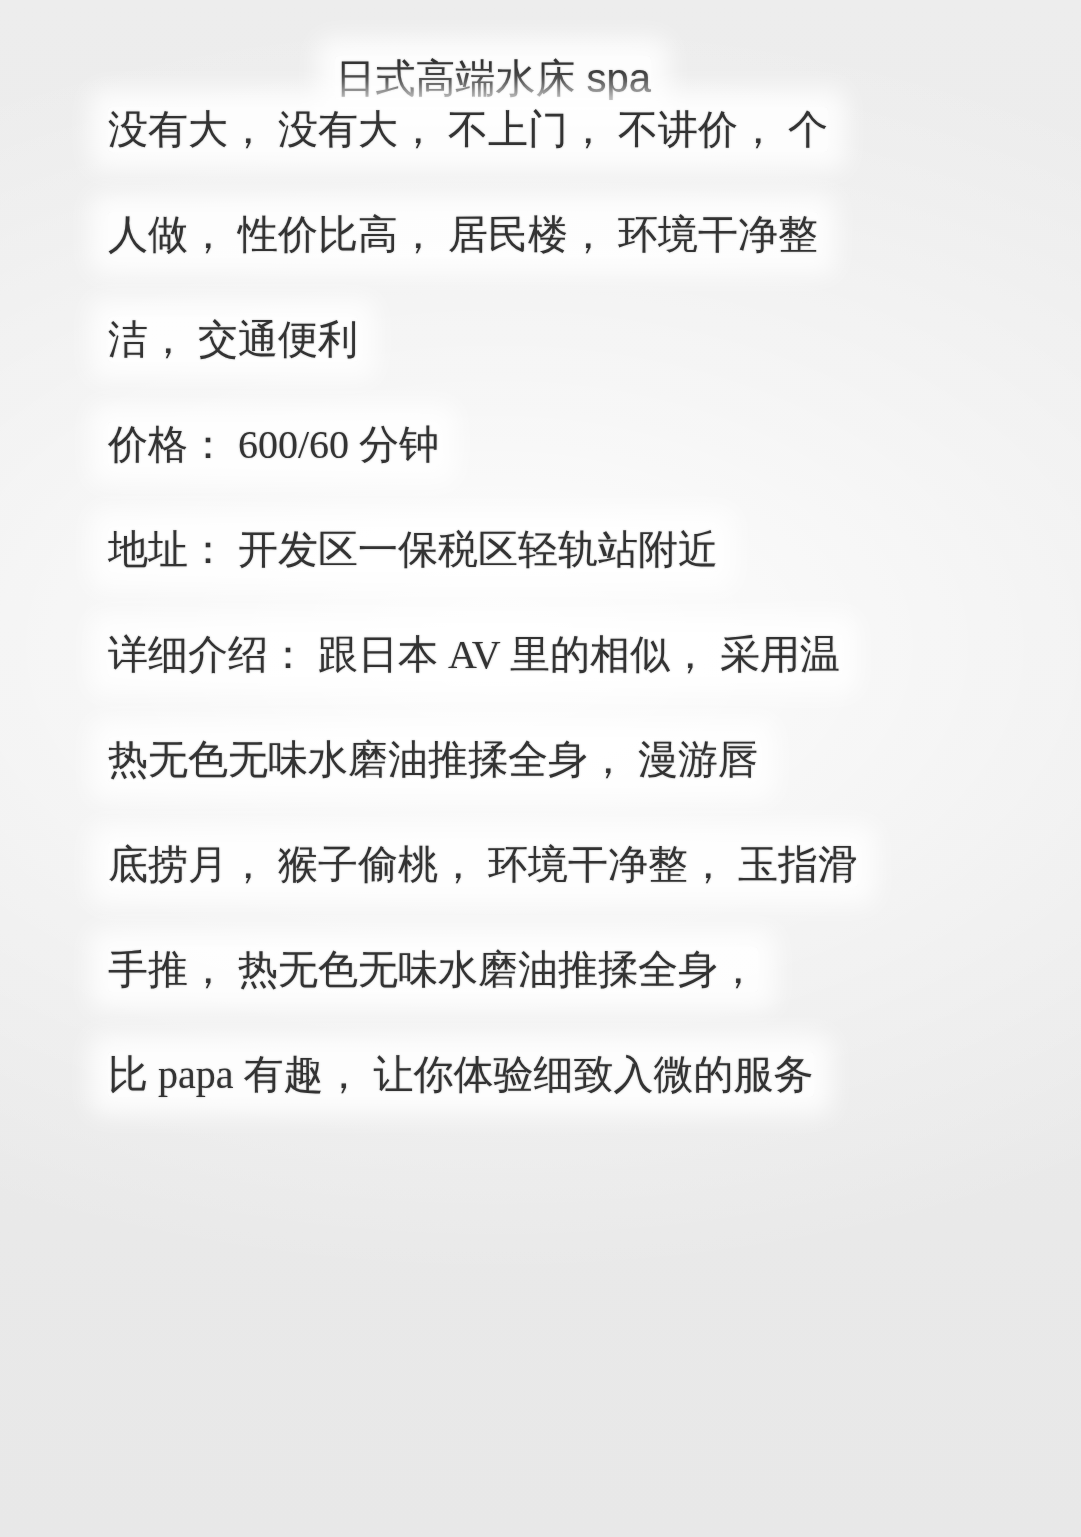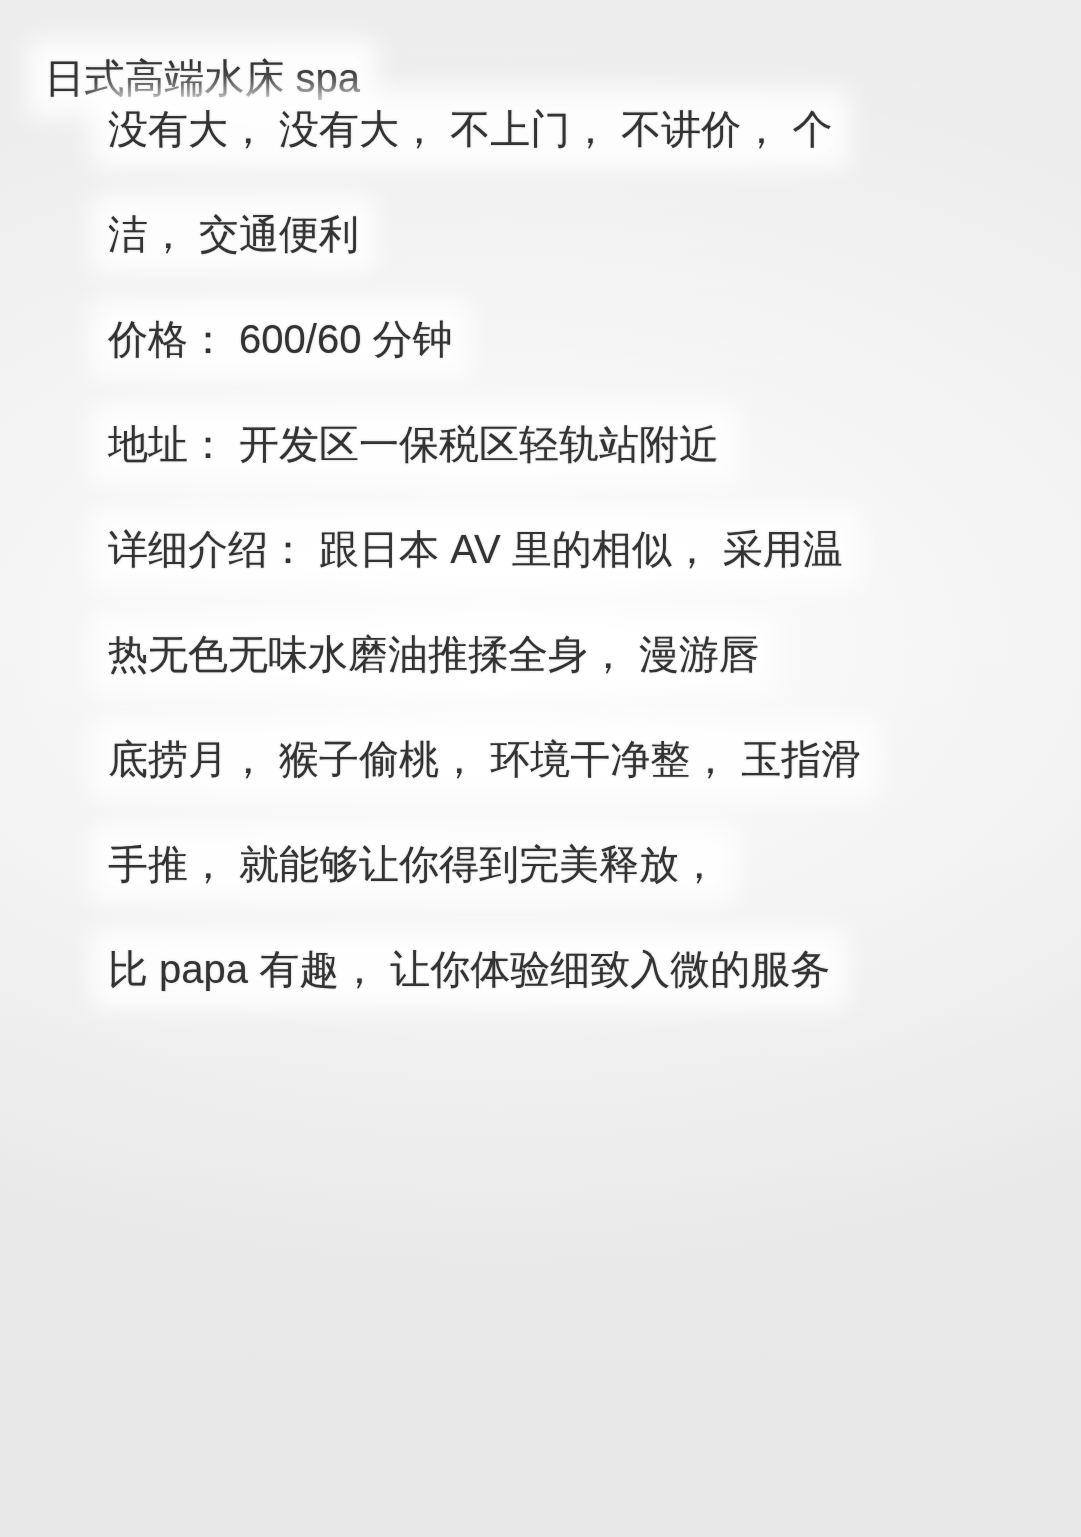--- a/index.html
+++ b/index.html
@@ -16,58 +16,60 @@
       radial-gradient(ellipse 130% 55% at 46% 42%, rgba(255,255,255,0.95), rgba(255,255,255,0) 75%),
       linear-gradient(#ededed, #e8e8e8);
     font-family: "Liberation Sans", sans-serif;
     color: #333333;
   }
   .title-row {
     position: absolute;
     top: 6px;
     left: 0;
     width: 942px;
-    text-align: left;
+    text-align: center;
     font-size: 40px;
     line-height: 48px;
     white-space: pre;
   }
   .body-text {
     position: absolute;
     top: 77px;
     left: 108px;
     right: 20px;
   }
   .line {
     height: 105px;
     line-height: 105px;
     font-size: 40px;
     white-space: pre;
+    font-family: Liberation Serif, serif;
   }
   .halo {
     background: rgba(255,255,255,0.85);
     box-shadow: 0 0 24px 18px rgba(255,255,255,0.85);
     border-radius: 4px;
     text-shadow: 0 0 2px rgba(51,51,51,0.38);
   }
 </style>
 </head>
 <body>
 
 <div class="page">
 
   <div class="title-row">
     <span class="halo">日式高端水床 spa</span>
   </div>
 
   <div class="body-text">
     <div class="line"><span class="halo">没有大， 没有大， 不上门， 不讲价， 个</span></div>
+    <div class="line"><span class="halo">人做， 性价比高， 居民楼， 环境干净整</span></div>
     <div class="line"><span class="halo">洁， 交通便利</span></div>
     <div class="line"><span class="halo">价格： 600/60 分钟</span></div>
     <div class="line"><span class="halo">地址： 开发区一保税区轻轨站附近</span></div>
     <div class="line"><span class="halo">详细介绍： 跟日本 AV 里的相似， 采用温</span></div>
     <div class="line"><span class="halo">热无色无味水磨油推揉全身， 漫游唇</span></div>
     <div class="line"><span class="halo">底捞月， 猴子偷桃， 环境干净整， 玉指滑</span></div>
-    <div class="line"><span class="halo">手推， 就能够让你得到完美释放，</span></div>
+    <div class="line"><span class="halo">手推， 热无色无味水磨油推揉全身，</span></div>
     <div class="line"><span class="halo">比 papa 有趣， 让你体验细致入微的服务</span></div>
   </div>
 
 </div>
 
 </body></html>

